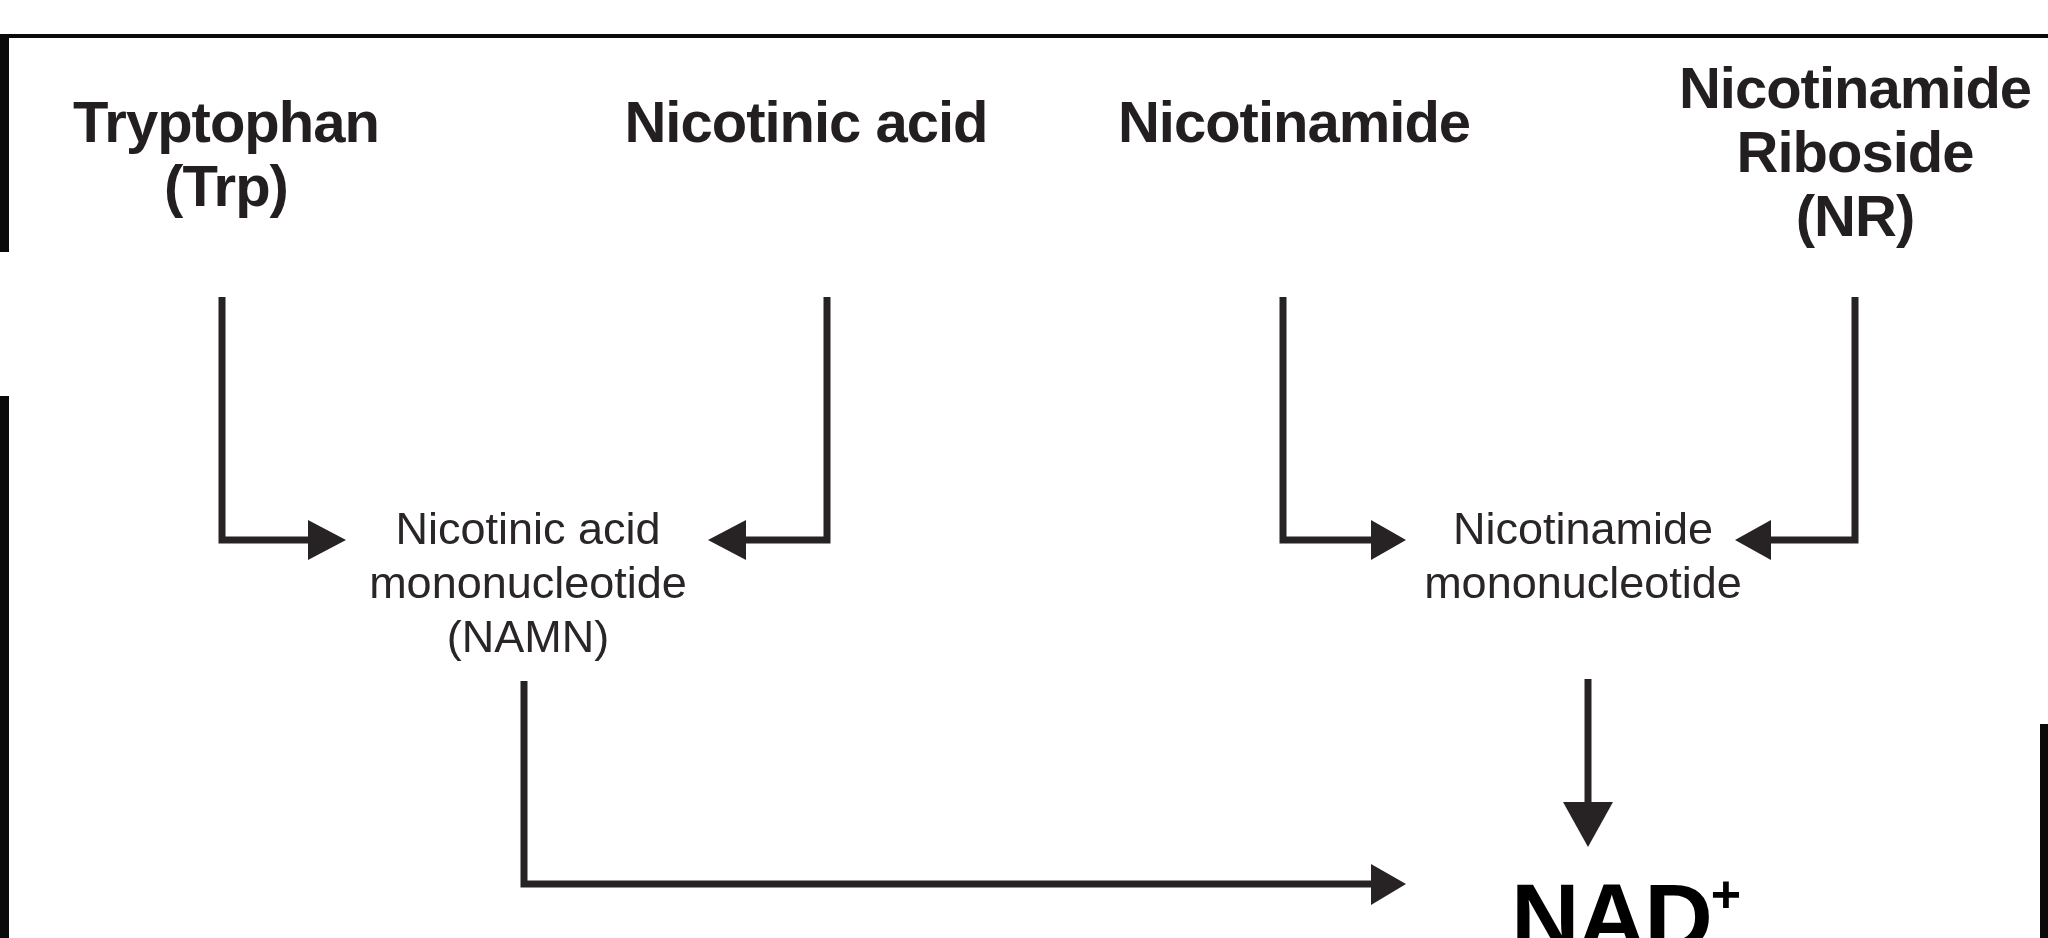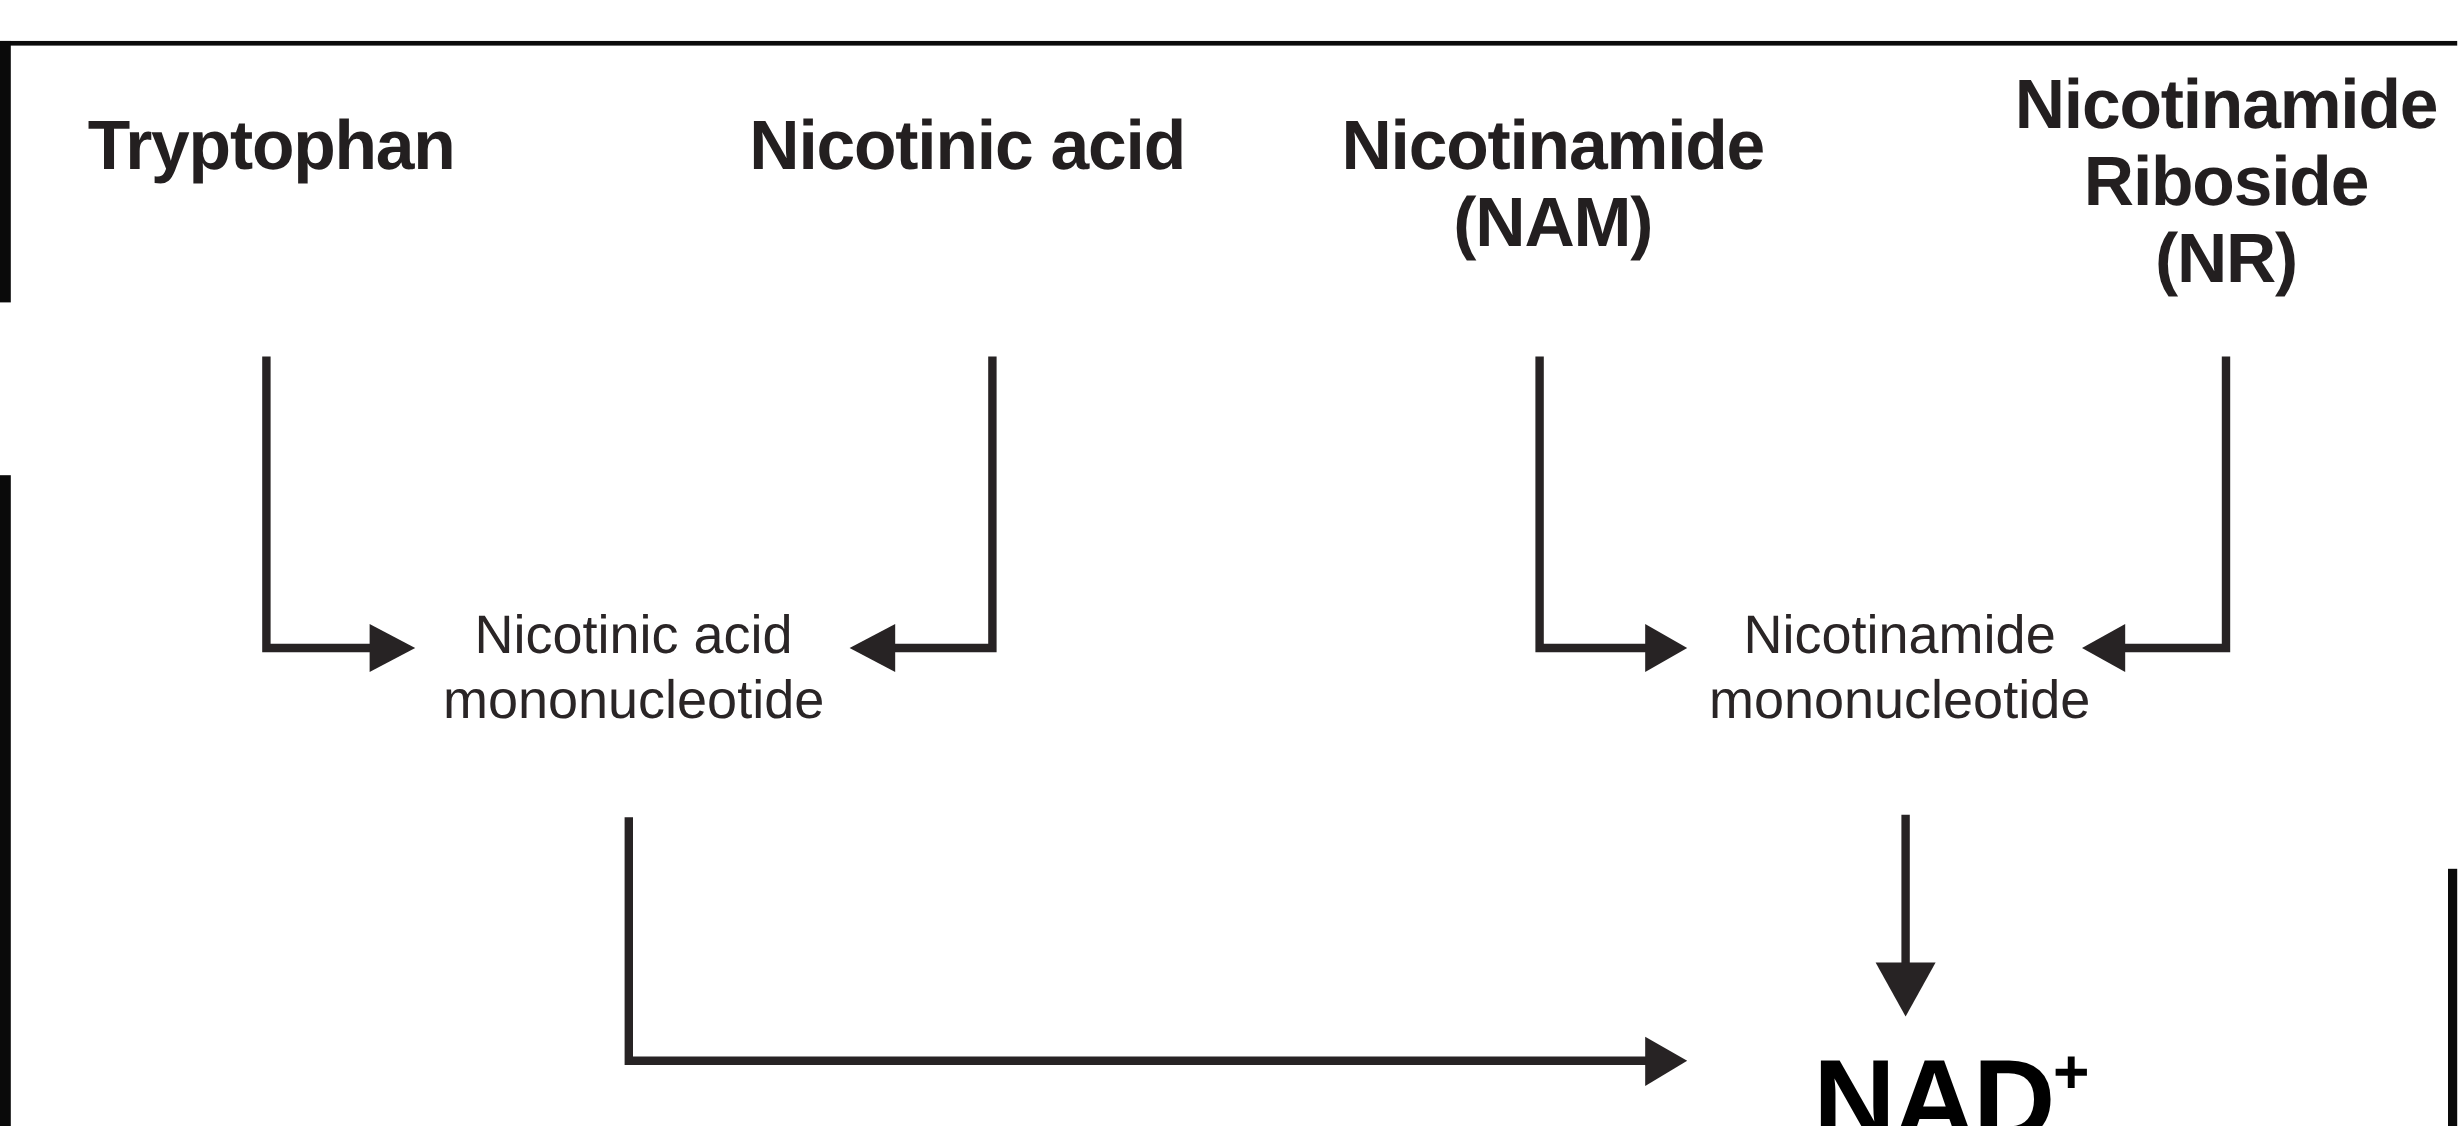--- a/index.html
+++ b/index.html
@@ -125,40 +125,41 @@
       <polygon points="1563,768 1613,768 1588,813"></polygon>
     </g>
     <g>
       <polyline points="524,647 524,850 1372,850"></polyline>
       <polygon points="1371,830 1371,871 1406,850"></polygon>
     </g>
   </svg>
 
   <div class="src-label src-trp">
     <div>Tryptophan</div>
+    <div>(Trp)</div>
   </div>
 
   <div class="src-label src-na">
     <div>Nicotinic acid</div>
   </div>
 
   <div class="src-label src-nam">
     <div>Nicotinamide</div>
-    <div>(NAM)</div>
   </div>
 
   <div class="src-label src-nr">
     <div>Nicotinamide</div>
     <div>Riboside</div>
     <div>(NR)</div>
   </div>
 
   <div class="mid-label mid-namn">
     <div>Nicotinic acid</div>
     <div>mononucleotide</div>
+    <div>(NAMN)</div>
   </div>
 
   <div class="mid-label mid-nmn">
     <div>Nicotinamide</div>
     <div>mononucleotide</div>
   </div>
 
   <div class="nad-label"><span>NAD</span><sup>+</sup></div>
 
 </div>

